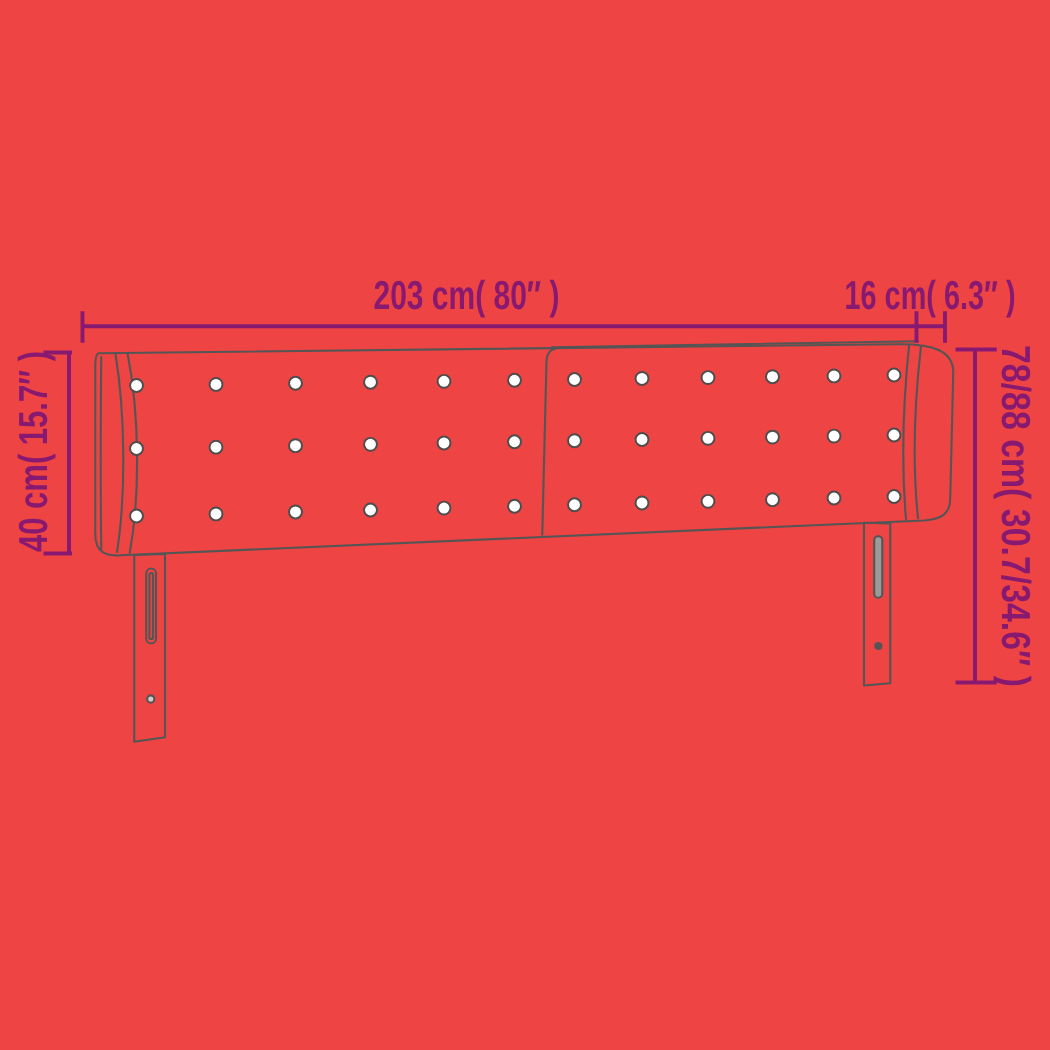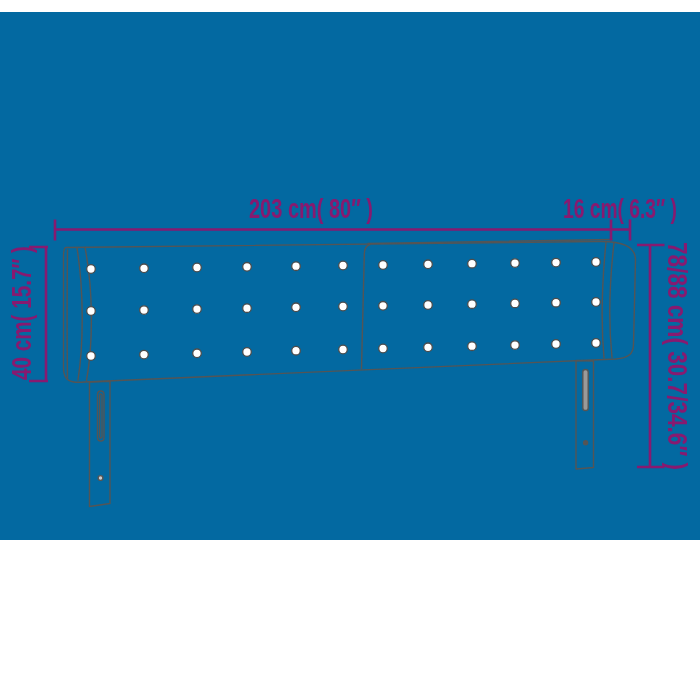--- a/index.html
+++ b/index.html
@@ -3,24 +3,23 @@
 <meta charset="utf-8">
 <style>
   html, body {
     margin: 0;
     padding: 0;
     background: #ffffff;
   }
   .canvas {
     position: relative;
     width: 700px;
-    height: 528px;
-    background: #0369a1;
+    height: 700px;
+    background: #ef4444;
     overflow: hidden;
-    margin-top: 12px;
   }
   svg { display: block; }
   .dim-label {
     font-family: "Liberation Sans", sans-serif;
     font-weight: bold;
     font-size: 27px;
   }
 </style>
 </head>
 <body>

